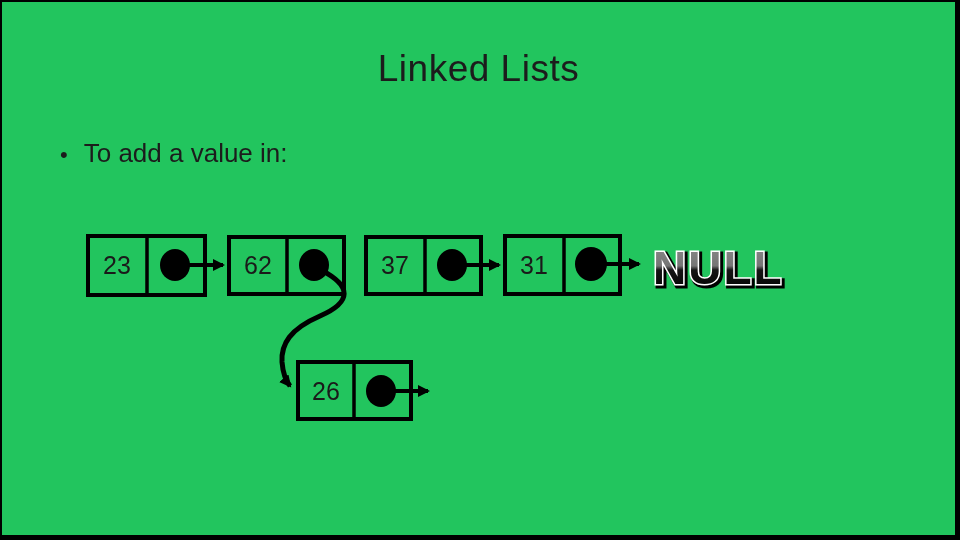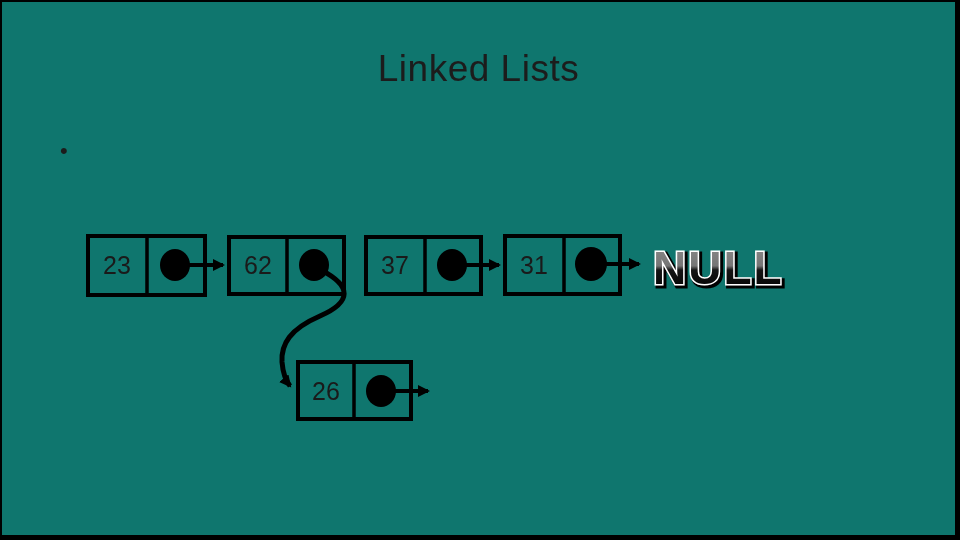--- a/index.html
+++ b/index.html
@@ -9,21 +9,21 @@
     width: 960px;
     height: 540px;
     overflow: hidden;
     font-family: "Liberation Sans", sans-serif;
   }
   .slide {
     position: relative;
     width: 960px;
     height: 540px;
     box-sizing: border-box;
-    background: #0f766e;
+    background: #22c55e;
     border-top: 2px solid #000;
     border-left: 2px solid #000;
     border-right: 5px solid #000;
     border-bottom: 5px solid #000;
   }
   .slide-title {
     position: absolute;
     top: 46px;
     left: 0;
     width: 100%;
@@ -72,20 +72,21 @@
 </style>
 </head>
 <body>
 
 <div class="slide">
 
   <div class="slide-title">Linked Lists</div>
 
   <div class="bullet-row">
     <span class="bullet-marker">•</span>
+    <span>To add a value in:</span>
   </div>
 
   <svg class="diagram-svg" viewBox="0 0 958 538" xmlns="http://www.w3.org/2000/svg">
     <defs>
       <marker id="ah" markerWidth="15" markerHeight="15" refX="10" refY="6" orient="auto" markerUnits="userSpaceOnUse">
         <path d="M0,0 L12,6 L0,12 z" fill="#000"></path>
       </marker>
       <linearGradient id="nullgrad" x1="0" y1="0" x2="0" y2="1">
         <stop offset="0" stop-color="#8c8c8c"></stop>
         <stop offset="0.46" stop-color="#757575"></stop>

